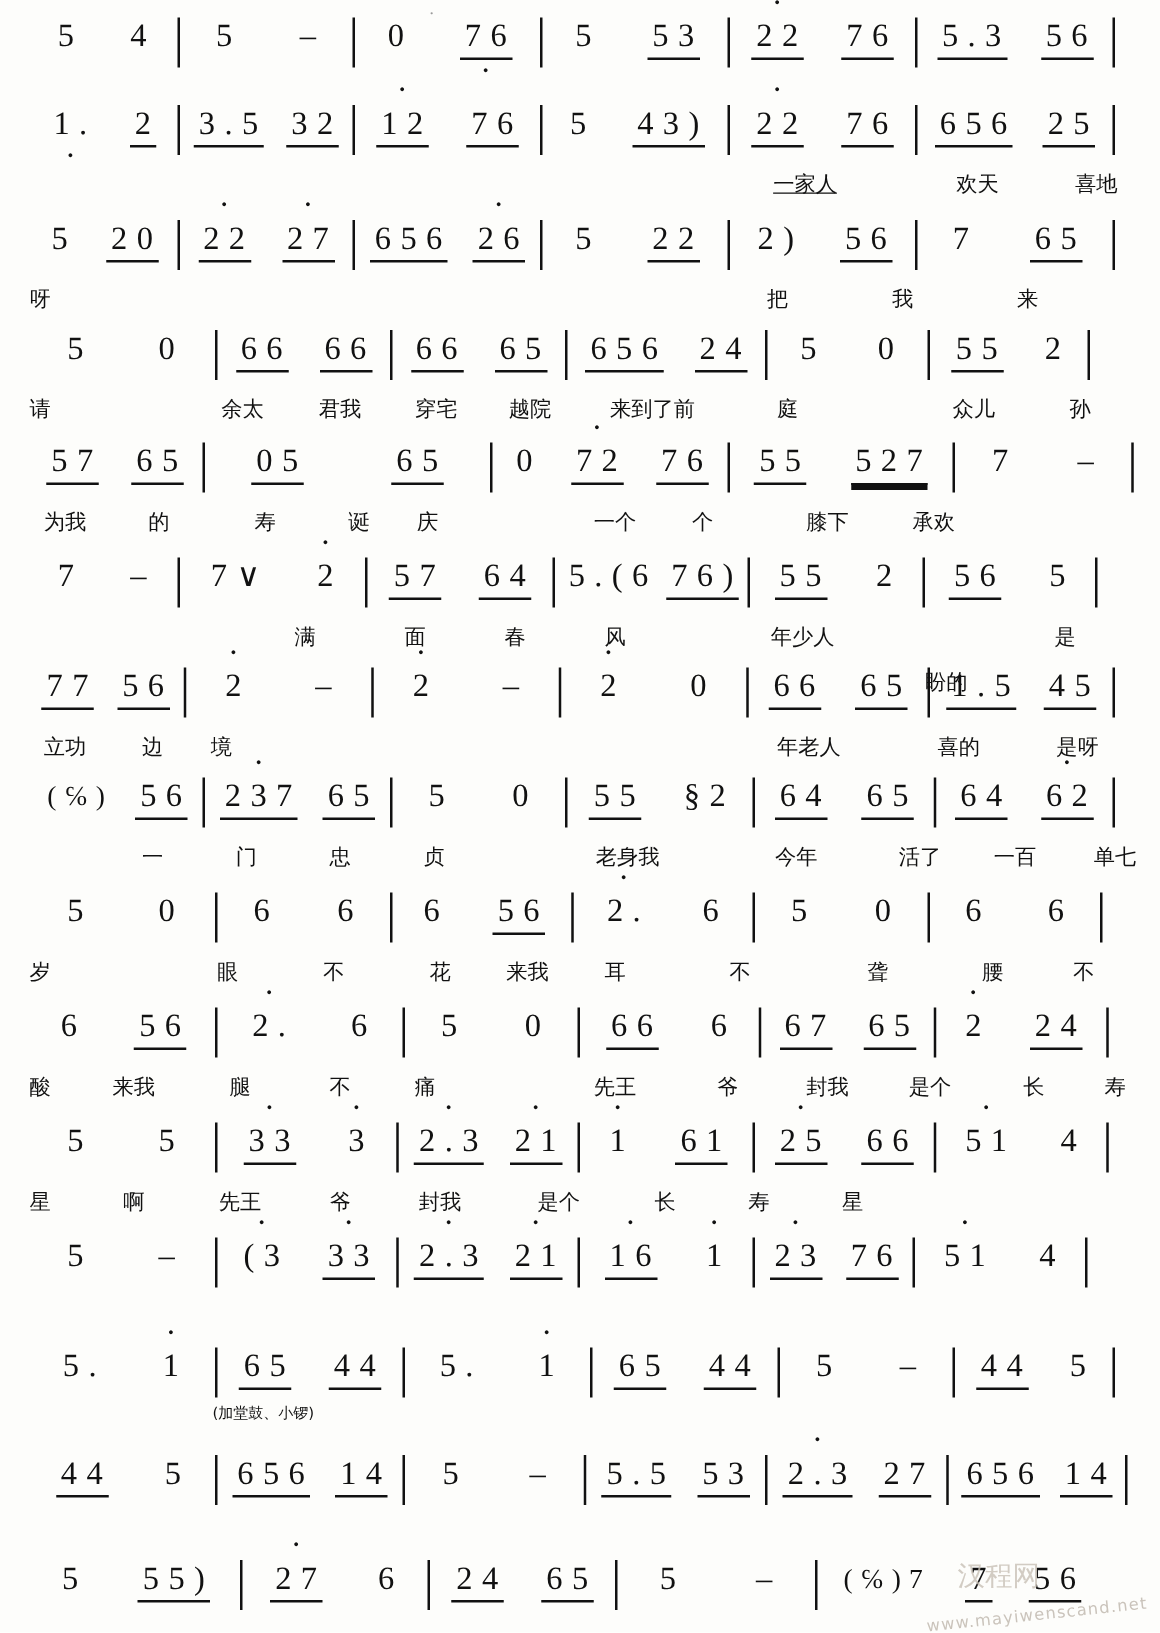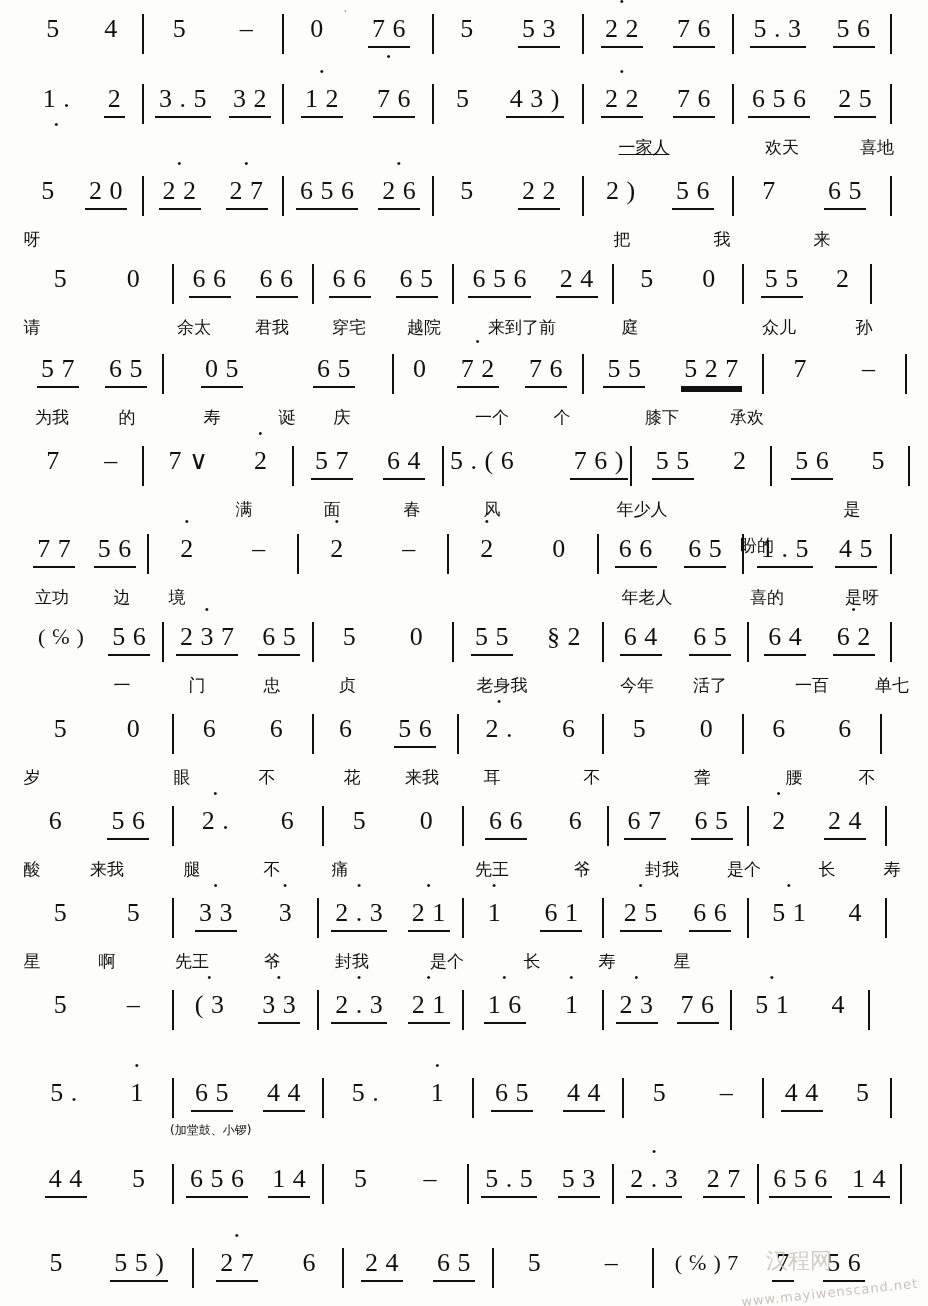--- a/index.html
+++ b/index.html
@@ -310,21 +310,21 @@
         <span class="note">–</span>
       </div>
       <div class="measure" style="width:150px;">
         <span class="note">7 ∨</span>
         <span class="note dotup">2</span>
       </div>
       <div class="measure" style="width:150px;">
         <span class="note u1">5 7</span>
         <span class="note u1">6 4</span>
       </div>
-      <div class="measure" style="width:188px;justify-content:space-between;">
+      <div class="measure" style="width:156px;">
         <span class="note">5 . ( 6</span>
         <span class="note u1">7 6 )</span>
       </div>
       <div class="measure" style="width:140px;">
         <span class="note u1">5 5</span>
         <span class="note">2</span>
       </div>
       <div class="measure endbar" style="width:140px;">
         <span class="note u1">5 6</span>
         <span class="note">5</span>
@@ -405,21 +405,21 @@
         <span class="note u1 dotup">6 2</span>
       </div>
     </div>
     <div class="lyrics">
       <span class="lyr" style="left:100px;">一</span>
       <span class="lyr" style="left:175px;">门</span>
       <span class="lyr" style="left:250px;">忠</span>
       <span class="lyr" style="left:325px;">贞</span>
       <span class="lyr" style="left:480px;">老身我</span>
       <span class="lyr" style="left:615px;">今年</span>
-      <span class="lyr" style="left:688px;text-align:right;">活了</span>
+      <span class="lyr" style="left:714px;text-align:right;">活了</span>
       <span class="lyr" style="left:790px;">一百</span>
       <span class="lyr" style="left:870px;">单七</span>
     </div>
   </div>
 
   <div class="score-line" style="position:absolute; left:0; top:714px;">
     <div class="measures">
       <div class="measure nobar" style="width:150px;">
         <span class="note">5</span>
         <span class="note">0</span>

